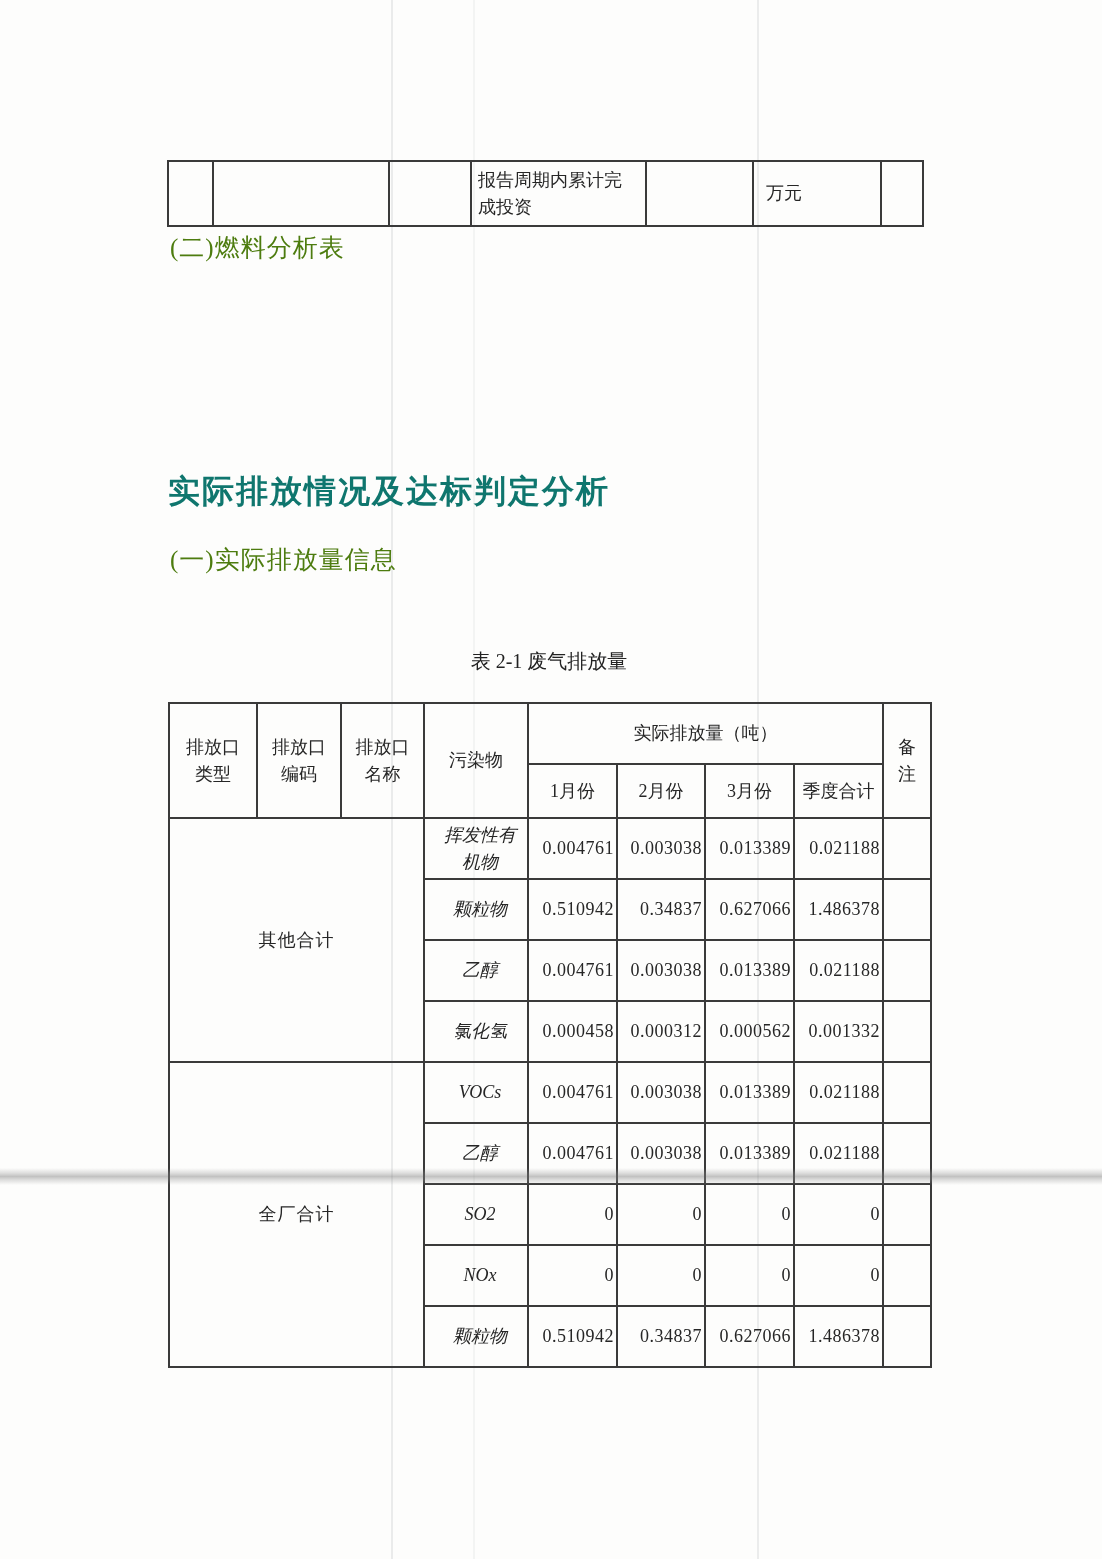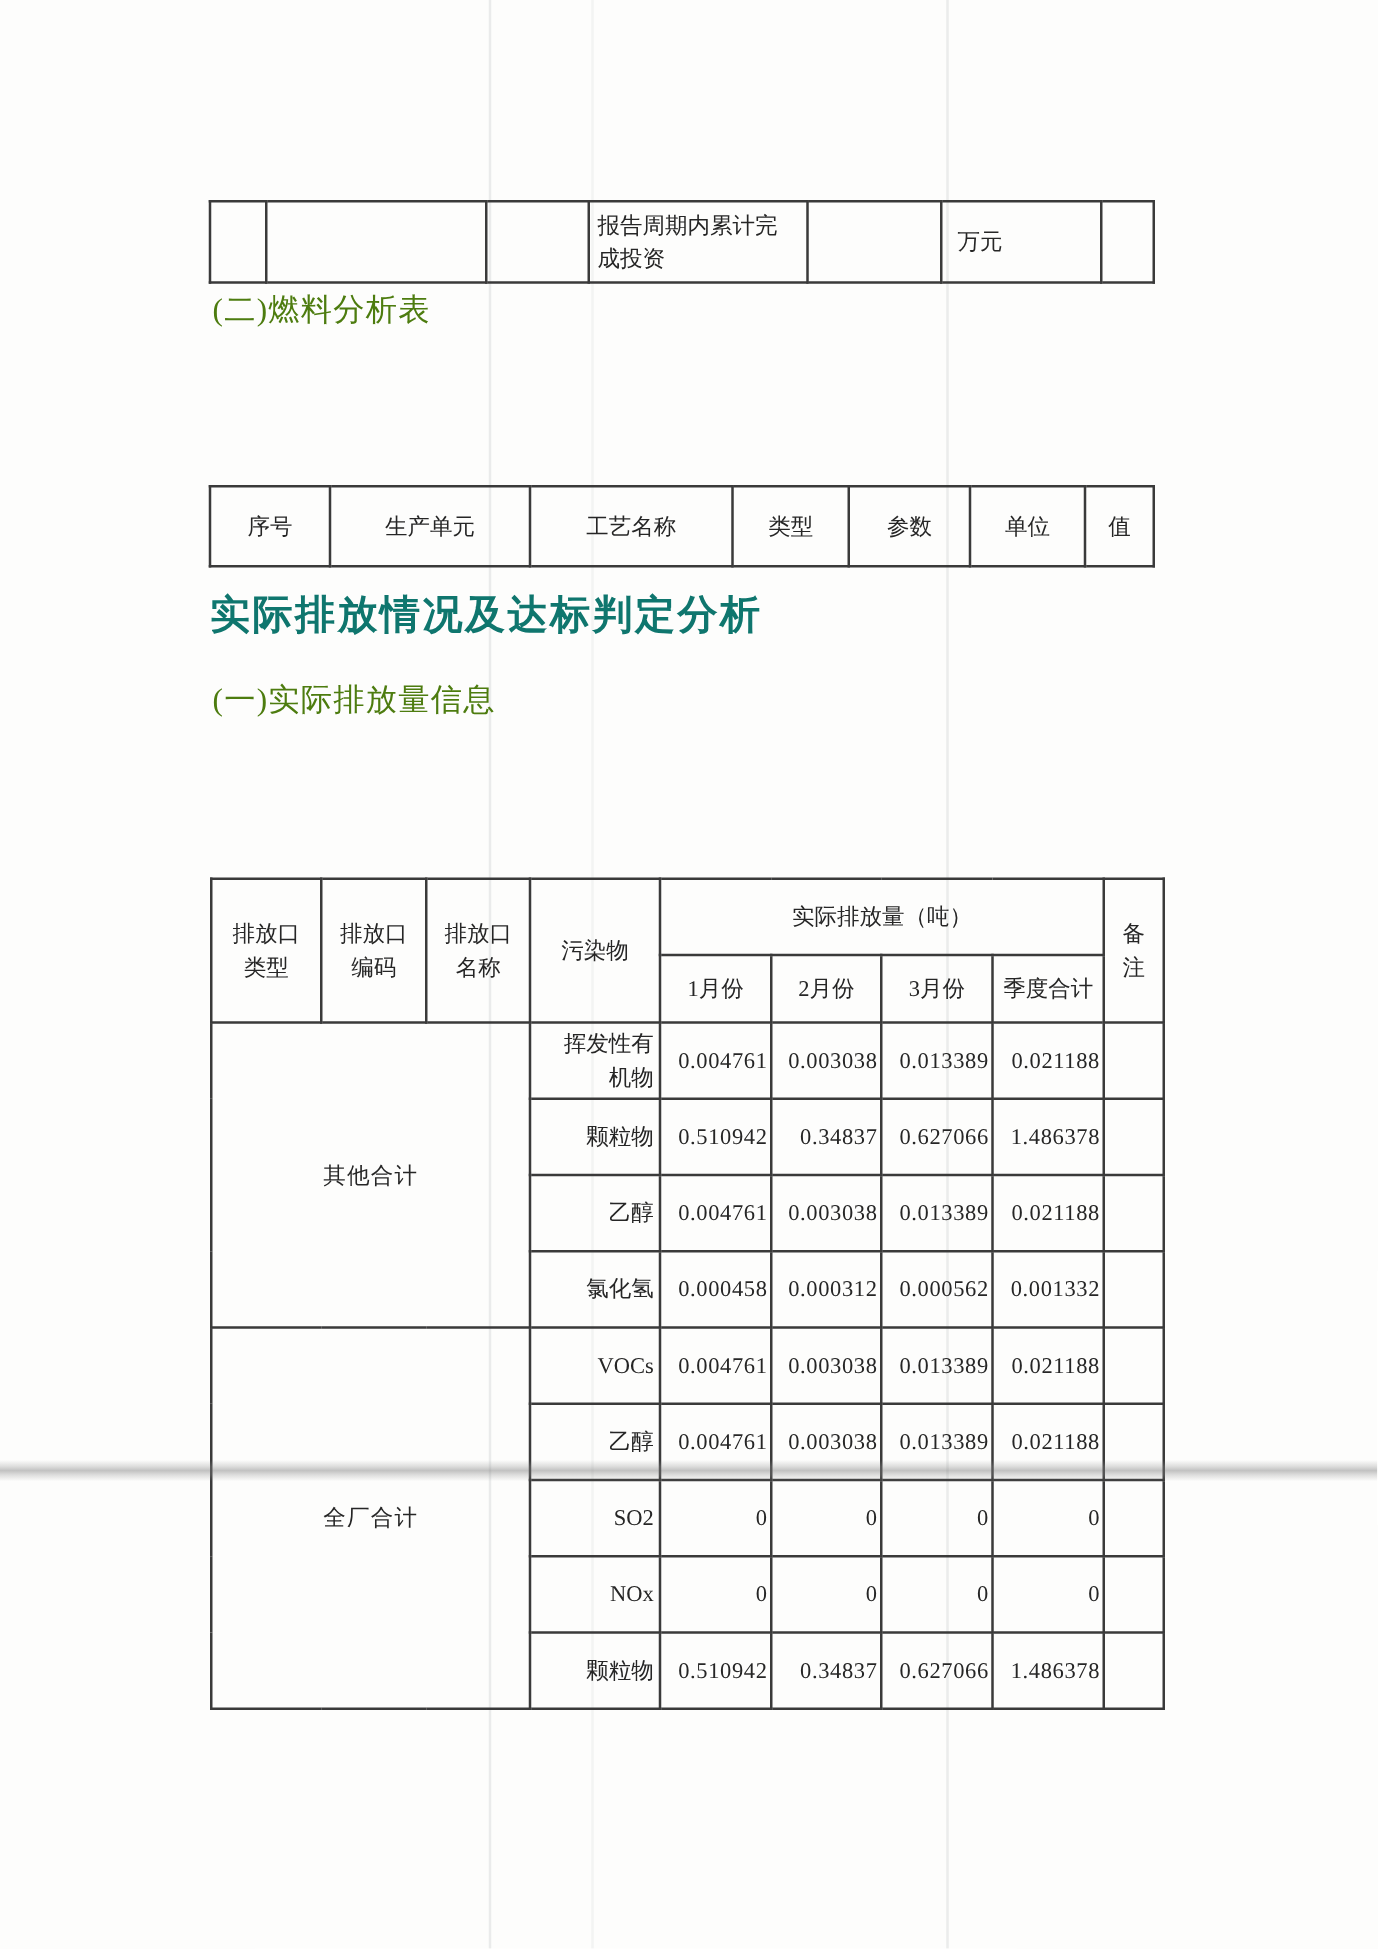--- a/index.html
+++ b/index.html
@@ -59,21 +59,21 @@
   
   .fuel-table{left:167px;top:388px;width:755px;}
   .fuel-table th{height:62px;text-align:center;}
   
   .emi-table{left:168px;top:702px;width:762px;z-index:1;}
   .emi-table .h1{height:61px;}
   .emi-table .h2{height:54px;}
   .emi-table th{text-align:center;padding:0 4px;}
   .emi-table tr.drow{height:61px;}
   .emi-table td.group-cell{text-align:center;letter-spacing:1px;}
-  .emi-table td.pol-cell{text-align:right;padding:2px 4px 2px 12px;}
+  .emi-table td.pol-cell{text-align:center;padding:2px 4px 2px 12px;font-style:italic;}
   .emi-table td.val-cell{text-align:right;padding:2px 2px 2px 12px;letter-spacing:0.5px;}
 </style>
 </head>
 <body>
 
 <div class="page">
 
   <div class="vstreak s1"></div>
   <div class="vstreak s2"></div>
   <div class="vstreak s3"></div>
@@ -98,47 +98,26 @@
       <td></td>
       <td class="unit">万元</td>
       <td></td>
     </tr>
   </tbody>
     </table>
 
   <div class="abs sec-heading h-fuel">(二)燃料分析表</div>
 
 
-  <table class="abs fuel-table">
-    <colgroup>
-      <col style="width:96px">
-        <col style="width:160px">
-        <col style="width:162px">
-      <col style="width:93px">
-        <col style="width:97px">
-        <col style="width:92px">
-      <col style="width:55px">
-    </colgroup>
-    <tbody>
-        <tr>
-      <th>序号</th>
-      <th>生产单元</th>
-      <th>工艺名称</th>
-      <th>类型</th>
-      <th>参数</th>
-      <th>单位</th>
-      <th>值</th>
-    </tr>
-  </tbody>
-    </table>
 
   <div class="abs main-heading">实际排放情况及达标判定分析</div>
 
   <div class="abs sec-heading h-emi">(一)实际排放量信息</div>
 
+  <div class="abs caption cap2">表 2-1  废气排放量</div>
 
   <table class="abs emi-table">
     <colgroup>
       <col style="width:88px">
         <col style="width:84px">
         <col style="width:83px">
       <col style="width:104px">
         <col style="width:89px">
         <col style="width:88px">
       <col style="width:89px">

